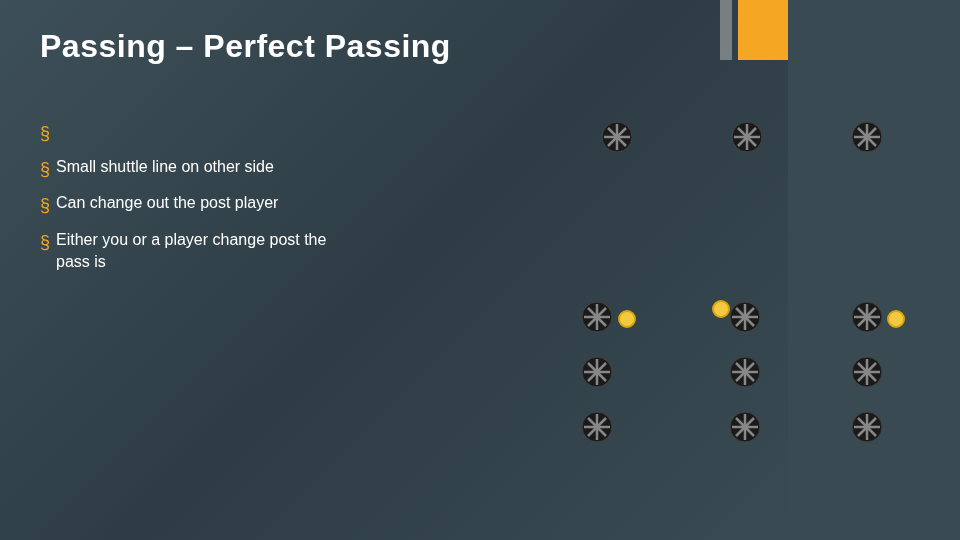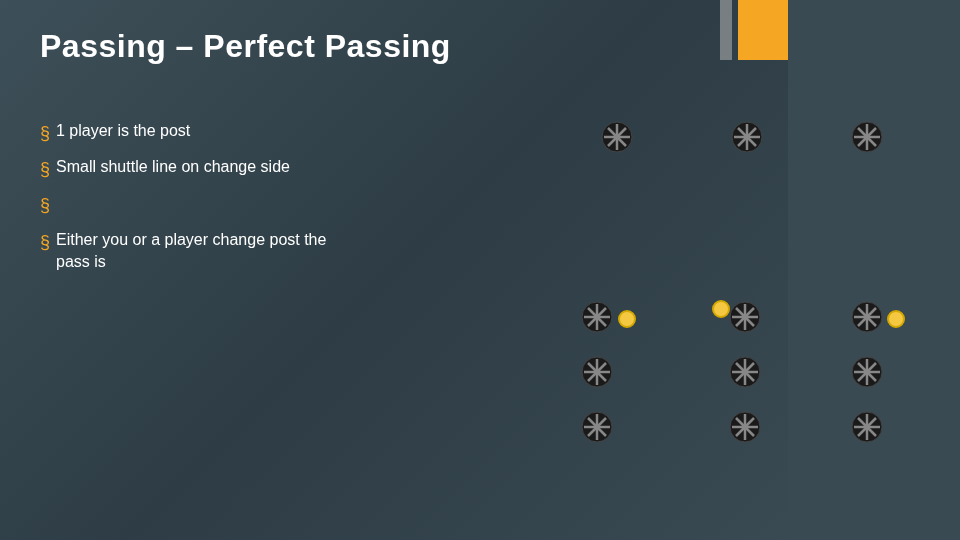--- a/index.html
+++ b/index.html
@@ -147,30 +147,30 @@
     <div class="accent-bar-narrow"></div>
     <div class="accent-bar-wide"></div>
   </div>
 
   <div class="title">Passing – Perfect Passing</div>
 
   <div class="bullets">
 
     <div class="bullet">
       <span class="bullet-marker">§</span>
-      <span class="bullet-text">1 player is the post</span>
-    </div>
-
-    <div class="bullet">
-      <span class="bullet-marker">§</span>
-      <span class="bullet-text">Small shuttle line on change side</span>
-    </div>
-
-    <div class="bullet">
-      <span class="bullet-marker">§</span>
+    </div>
+
+    <div class="bullet">
+      <span class="bullet-marker">§</span>
+      <span class="bullet-text">Small shuttle line on other side</span>
+    </div>
+
+    <div class="bullet">
+      <span class="bullet-marker">§</span>
+      <span class="bullet-text">Can change out the post player</span>
     </div>
 
     <div class="bullet">
       <span class="bullet-marker">§</span>
       <span class="bullet-text">Either you or a player change post the pass is</span>
     </div>
 
   </div>
 
   <div class="court-area">

